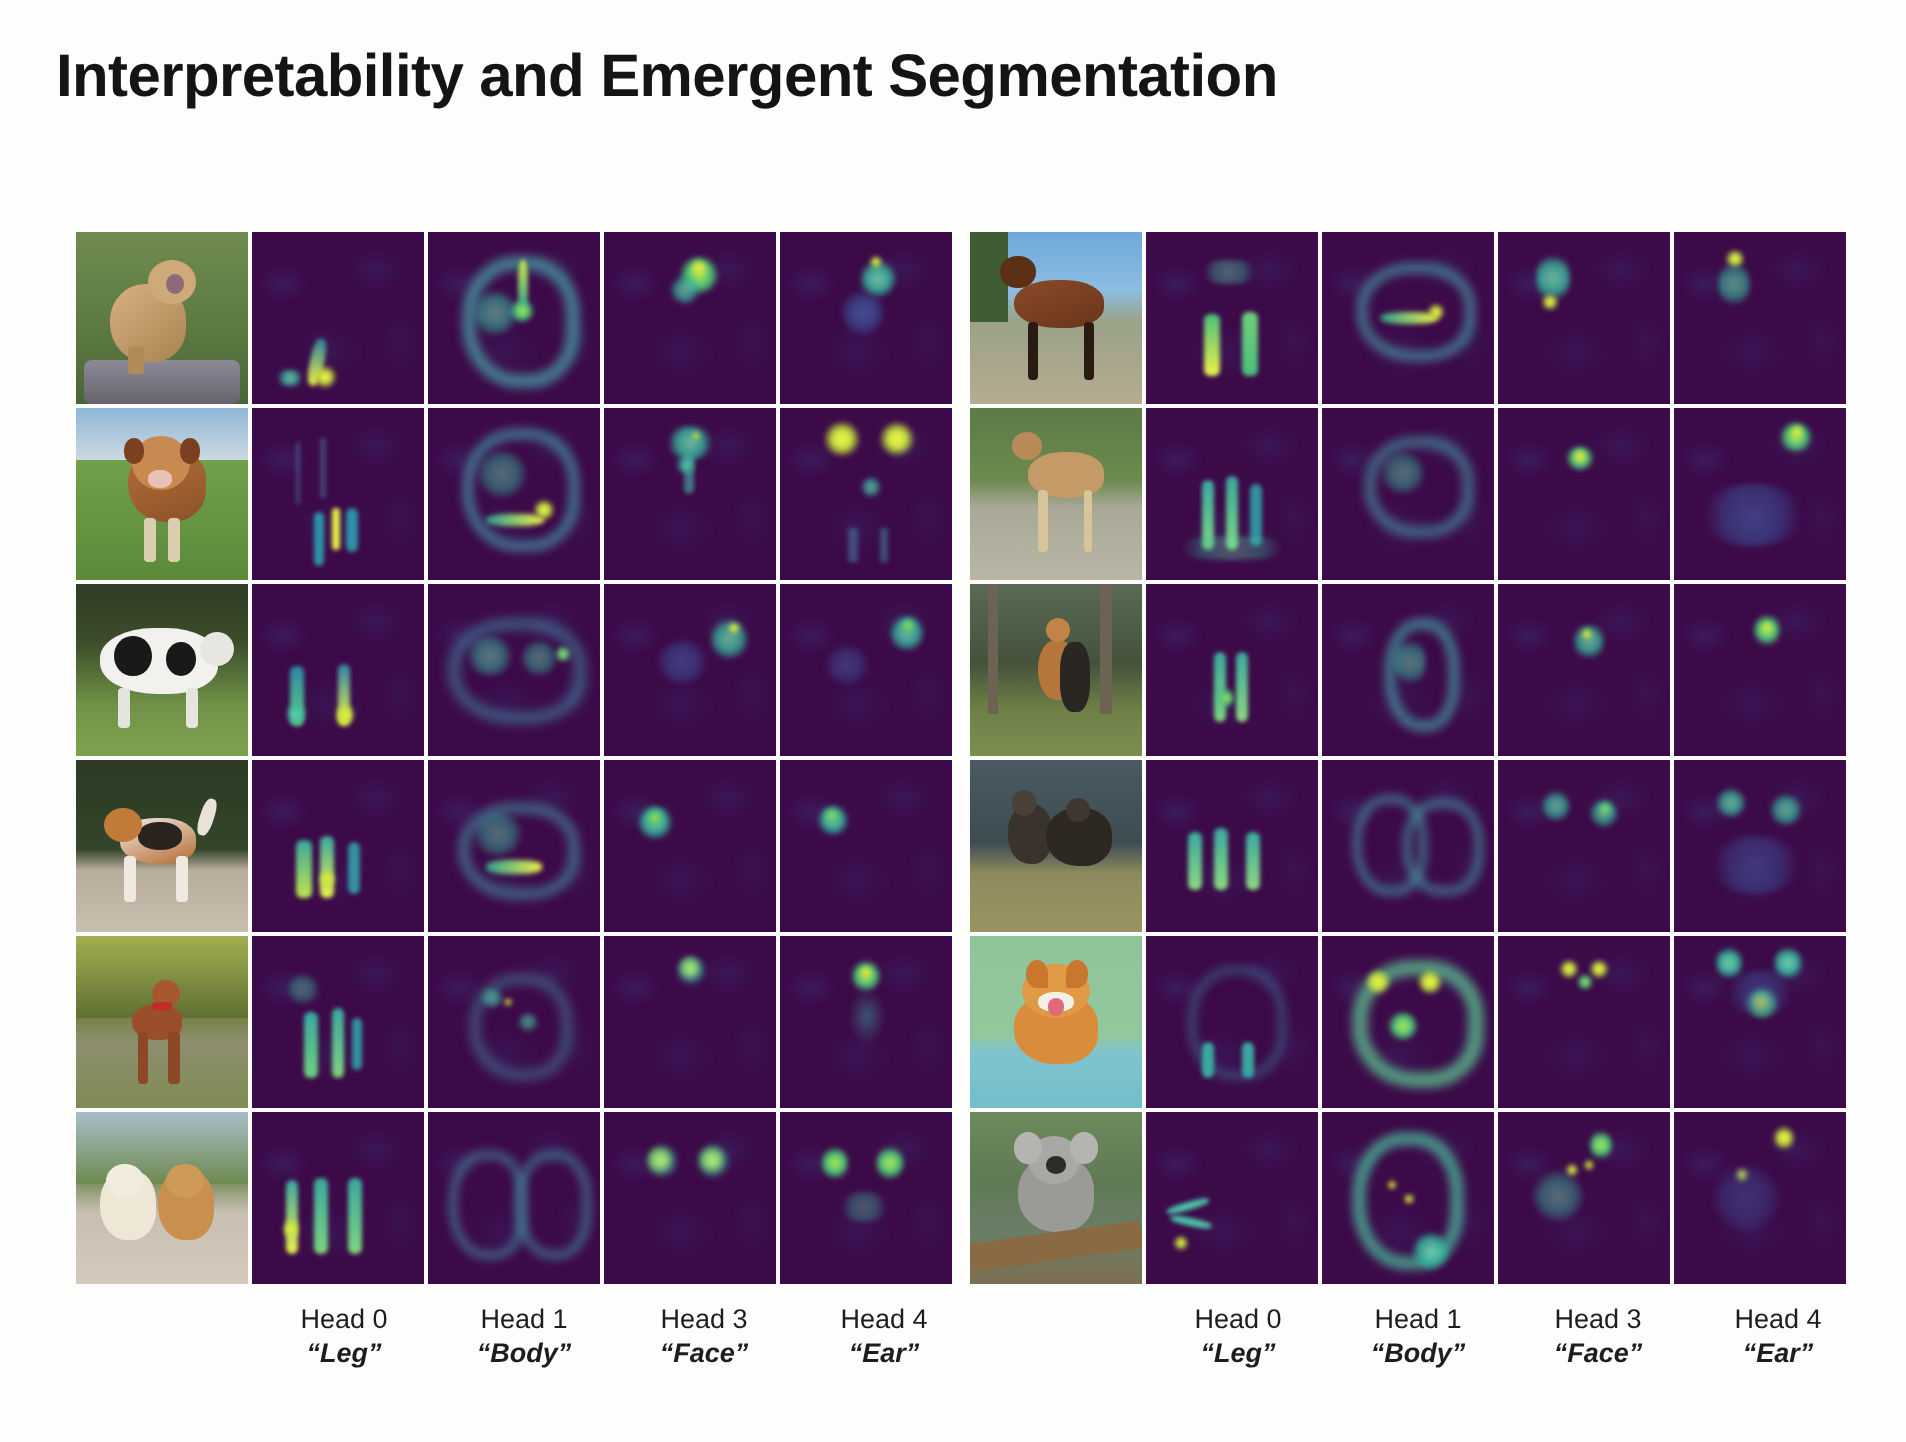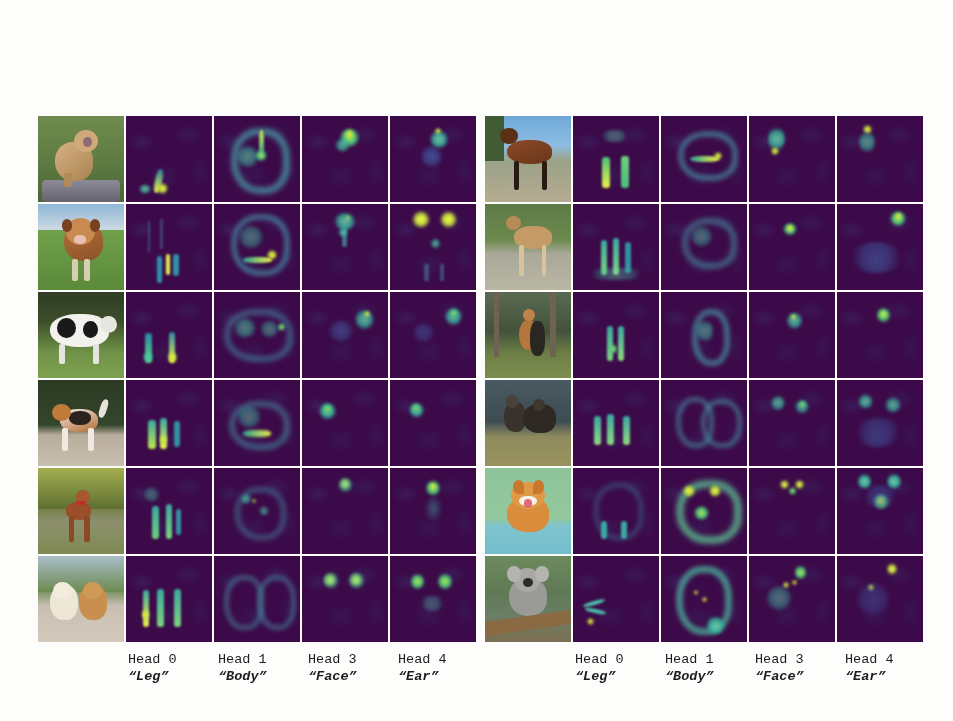--- a/index.html
+++ b/index.html
@@ -77,36 +77,37 @@
   
   .labels{
     position:absolute;
     top:652px;
     display:grid;
     grid-template-columns:repeat(4,88px);
     column-gap:2px;
   }
   #labels-left{left:128px;}
   #labels-right{left:575px;}
-  .lab{text-align:left;line-height:1.18;font-family:Liberation Mono, monospace;}
+  .lab{text-align:center;line-height:1.18;}
   .lab .hd{
     font-size:13.5px;color:#1d1d1d;font-weight:normal;
     display:block;
   }
   .lab .pt{
     font-size:13.5px;color:#1d1d1d;
     font-weight:bold;font-style:italic;
     display:block;margin-top:1px;
   }
 </style>
 </head>
 <body>
 
 <div id="slide">
 
+  <div id="page-title">Interpretability and Emergent Segmentation</div>
 
   <div id="figure">
 
     <div class="half" id="half-left">
       <div class="grid">
 
         <div class="cell photo">
           <div class="ph" style="background:linear-gradient(180deg,#6f8b4e 0%,#5d7a42 55%,#4a6537 100%)">
             <div style="position:absolute;left:5%;top:74%;width:90%;height:26%;background:linear-gradient(180deg,#8c8a96,#66636f);border-radius:4px;"></div>
             <div class="body" style="left:20%;top:30%;width:44%;height:46%;background:linear-gradient(140deg,#d8b184,#a8834f);"></div>

